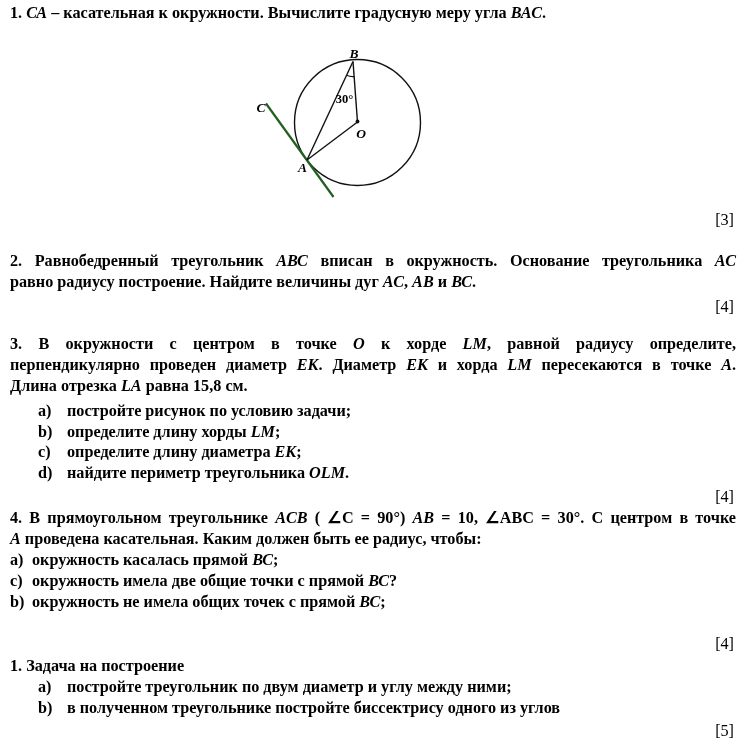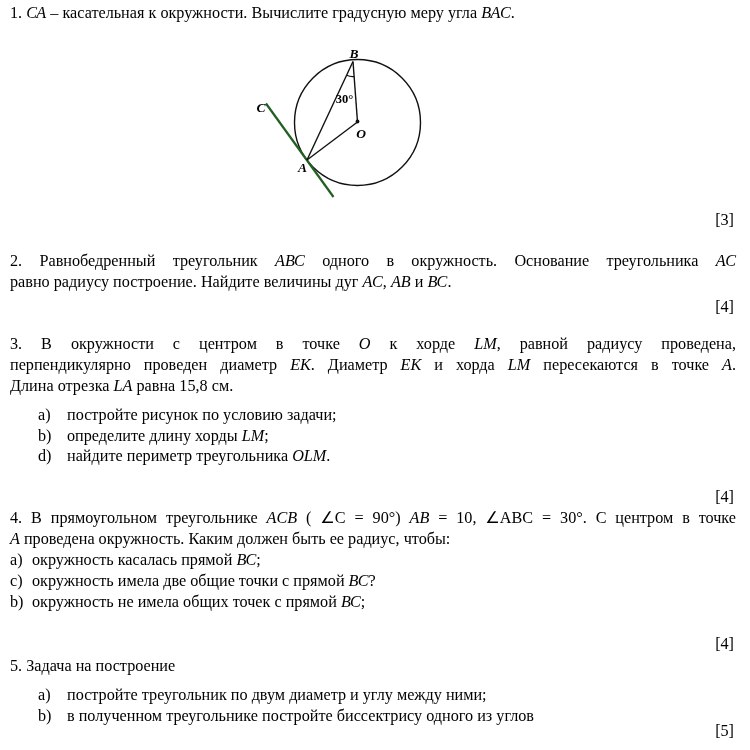--- a/index.html
+++ b/index.html
@@ -6,28 +6,28 @@
   body {
     width: 750px; height: 750px;
     background: #ffffff;
     color: #000000;
     font-family: "Liberation Serif", serif;
     font-size: 16.2px;
     line-height: 21px;
     position: relative;
     overflow: hidden;
   }
-  .block { position: absolute; left: 10px; right: 14px; }
+  .block { position: absolute; left: 10px; right: 14px; font-weight: bold; }
   i { font-style: italic; }
   
   .jline { text-align: justify; text-align-last: justify; white-space: normal; }
   .pline { text-align: left; }
   .mark { position: absolute; right: 16px; text-align: right; }
   .list { margin-top: 4px; line-height: 20.5px; }
-  .list-indent { margin-left: 28px; margin-top: 8px; }
+  .list-indent { margin-left: 28px; }
   .li-label { display: inline-block; width: 29px; }
   .li-label-tight { display: inline-block; width: 22px; }
   #figure { position: absolute; left: 235px; top: 44px; width: 210px; height: 162px; }
   .flabel { font-family: "Liberation Serif", serif; font-style: italic; font-weight: 600; font-size: 13.5px; }
   .fangle { font-family: "Liberation Serif", serif; font-weight: 700; font-size: 12.5px; }
 </style>
 </head>
 <body>
 
 <div class="block" style="top:3px;">
@@ -45,52 +45,53 @@
   <text class="flabel" x="354" y="57.5" text-anchor="middle">B</text>
   <text class="flabel" x="261" y="112" text-anchor="middle">C</text>
   <text class="flabel" x="361" y="137.5" text-anchor="middle">O</text>
   <text class="flabel" x="302.5" y="171.5" text-anchor="middle">A</text>
   <text class="fangle" x="344.5" y="102.5" text-anchor="middle">30°</text>
 </svg>
 
 <div class="mark" style="top:210px;">[3]</div>
 
 <div class="block" style="top:251px;">
-  <div class="jline"><span>2. Равнобедренный треугольник </span><i>АВС</i><span> одного в окружность. Основание треугольника </span><i>АС</i></div>
+  <div class="jline"><span>2. Равнобедренный треугольник </span><i>АВС</i><span> вписан в окружность. Основание треугольника </span><i>АС</i></div>
   <div class="pline"><span>равно радиусу построение. Найдите величины дуг </span><i>АС</i><span>, </span><i>АВ</i><span> и </span><i>ВС</i><span>.</span></div>
 </div>
 
 <div class="mark" style="top:297px;">[4]</div>
 
 <div class="block" style="top:334px;">
-  <div class="jline"><span>3. В окружности с центром в точке </span><i>О</i><span> к хорде </span><i>LM</i><span>, равной радиусу проведена,</span></div>
+  <div class="jline"><span>3. В окружности с центром в точке </span><i>О</i><span> к хорде </span><i>LM</i><span>, равной радиусу определите,</span></div>
   <div class="jline"><span>перпендикулярно проведен диаметр </span><i>ЕК</i><span>. Диаметр </span><i>ЕК</i><span> и хорда </span><i>LM</i><span> пересекаются в точке </span><i>А</i><span>.</span></div>
   <div class="pline"><span>Длина отрезка </span><i>LA</i><span> равна 15,8 см.</span></div>
   <div class="list list-indent">
     <div><span class="li-label">a)</span><span><span>постройте рисунок по условию задачи;</span></span></div>
     <div><span class="li-label">b)</span><span><span>определите длину хорды </span><i>LM</i><span>;</span></span></div>
+    <div><span class="li-label">c)</span><span><span>определите длину диаметра </span><i>ЕК</i><span>;</span></span></div>
     <div><span class="li-label">d)</span><span><span>найдите периметр треугольника </span><i>OLM</i><span>.</span></span></div>
   </div>
 </div>
 
 <div class="mark" style="top:487px;">[4]</div>
 
 <div class="block" style="top:508px;">
   <div class="jline"><span>4. В прямоугольном треугольнике </span><i>ACB</i><span> ( ∠С = 90°) </span><i>AB</i><span> = 10,  ∠АВС = 30°. С центром в точке</span></div>
-  <div class="pline"><i>А</i><span> проведена окружность. Каким должен быть ее радиус, чтобы:</span></div>
+  <div class="pline"><i>А</i><span> проведена касательная. Каким должен быть ее радиус, чтобы:</span></div>
   <div>
     <div><span class="li-label-tight">a)</span><span><span>окружность касалась прямой </span><i>ВС</i><span>;</span></span></div>
     <div><span class="li-label-tight">c)</span><span><span>окружность имела две общие точки с прямой </span><i>ВС</i><span>?</span></span></div>
     <div><span class="li-label-tight">b)</span><span><span>окружность не имела общих точек с прямой </span><i>ВС</i><span>;</span></span></div>
   </div>
 </div>
 
 <div class="mark" style="top:634px;">[4]</div>
 
 <div class="block" style="top:656px;">
-  <div class="pline"><span>5. Задача на построение</span></div>
+  <div class="pline"><span>1. Задача на построение</span></div>
   <div class="list-indent">
     <div><span class="li-label">a)</span><span><span>постройте треугольник по двум диаметр и углу между ними;</span></span></div>
     <div><span class="li-label">b)</span><span><span>в полученном треугольнике постройте биссектрису одного из углов</span></span></div>
   </div>
 </div>
 
 <div class="mark" style="top:721px;">[5]</div>
 
 </body></html>

